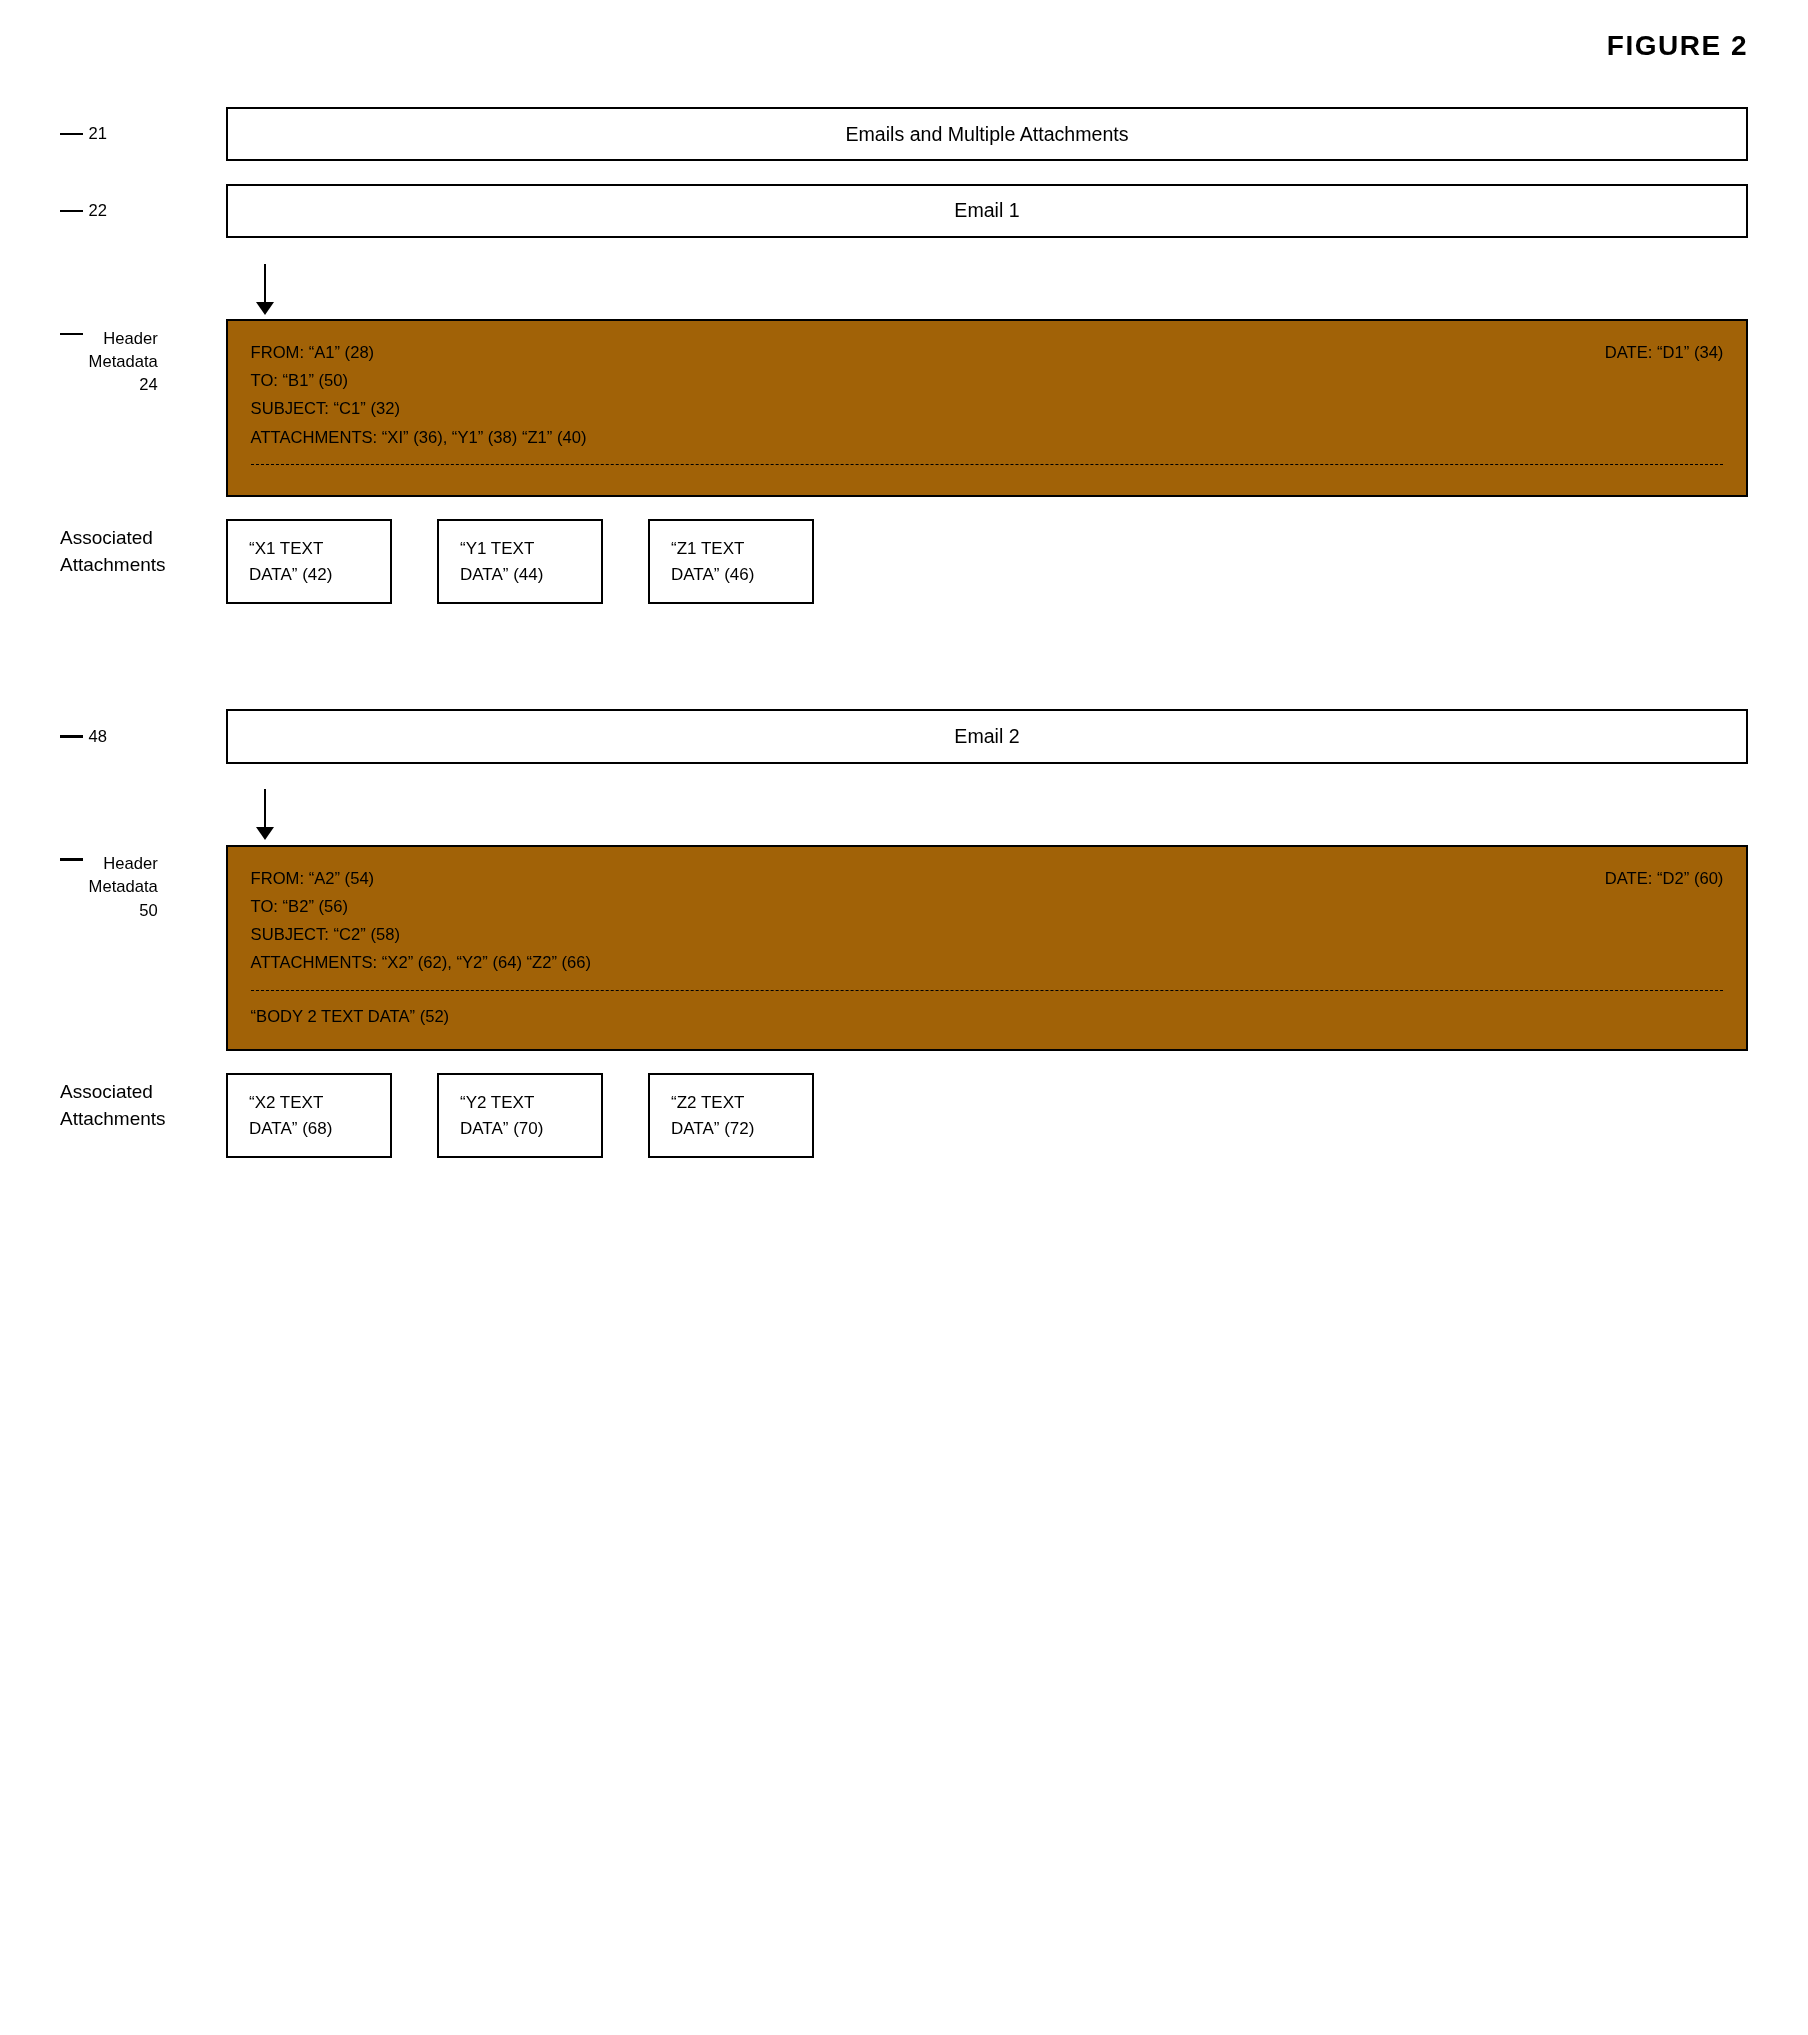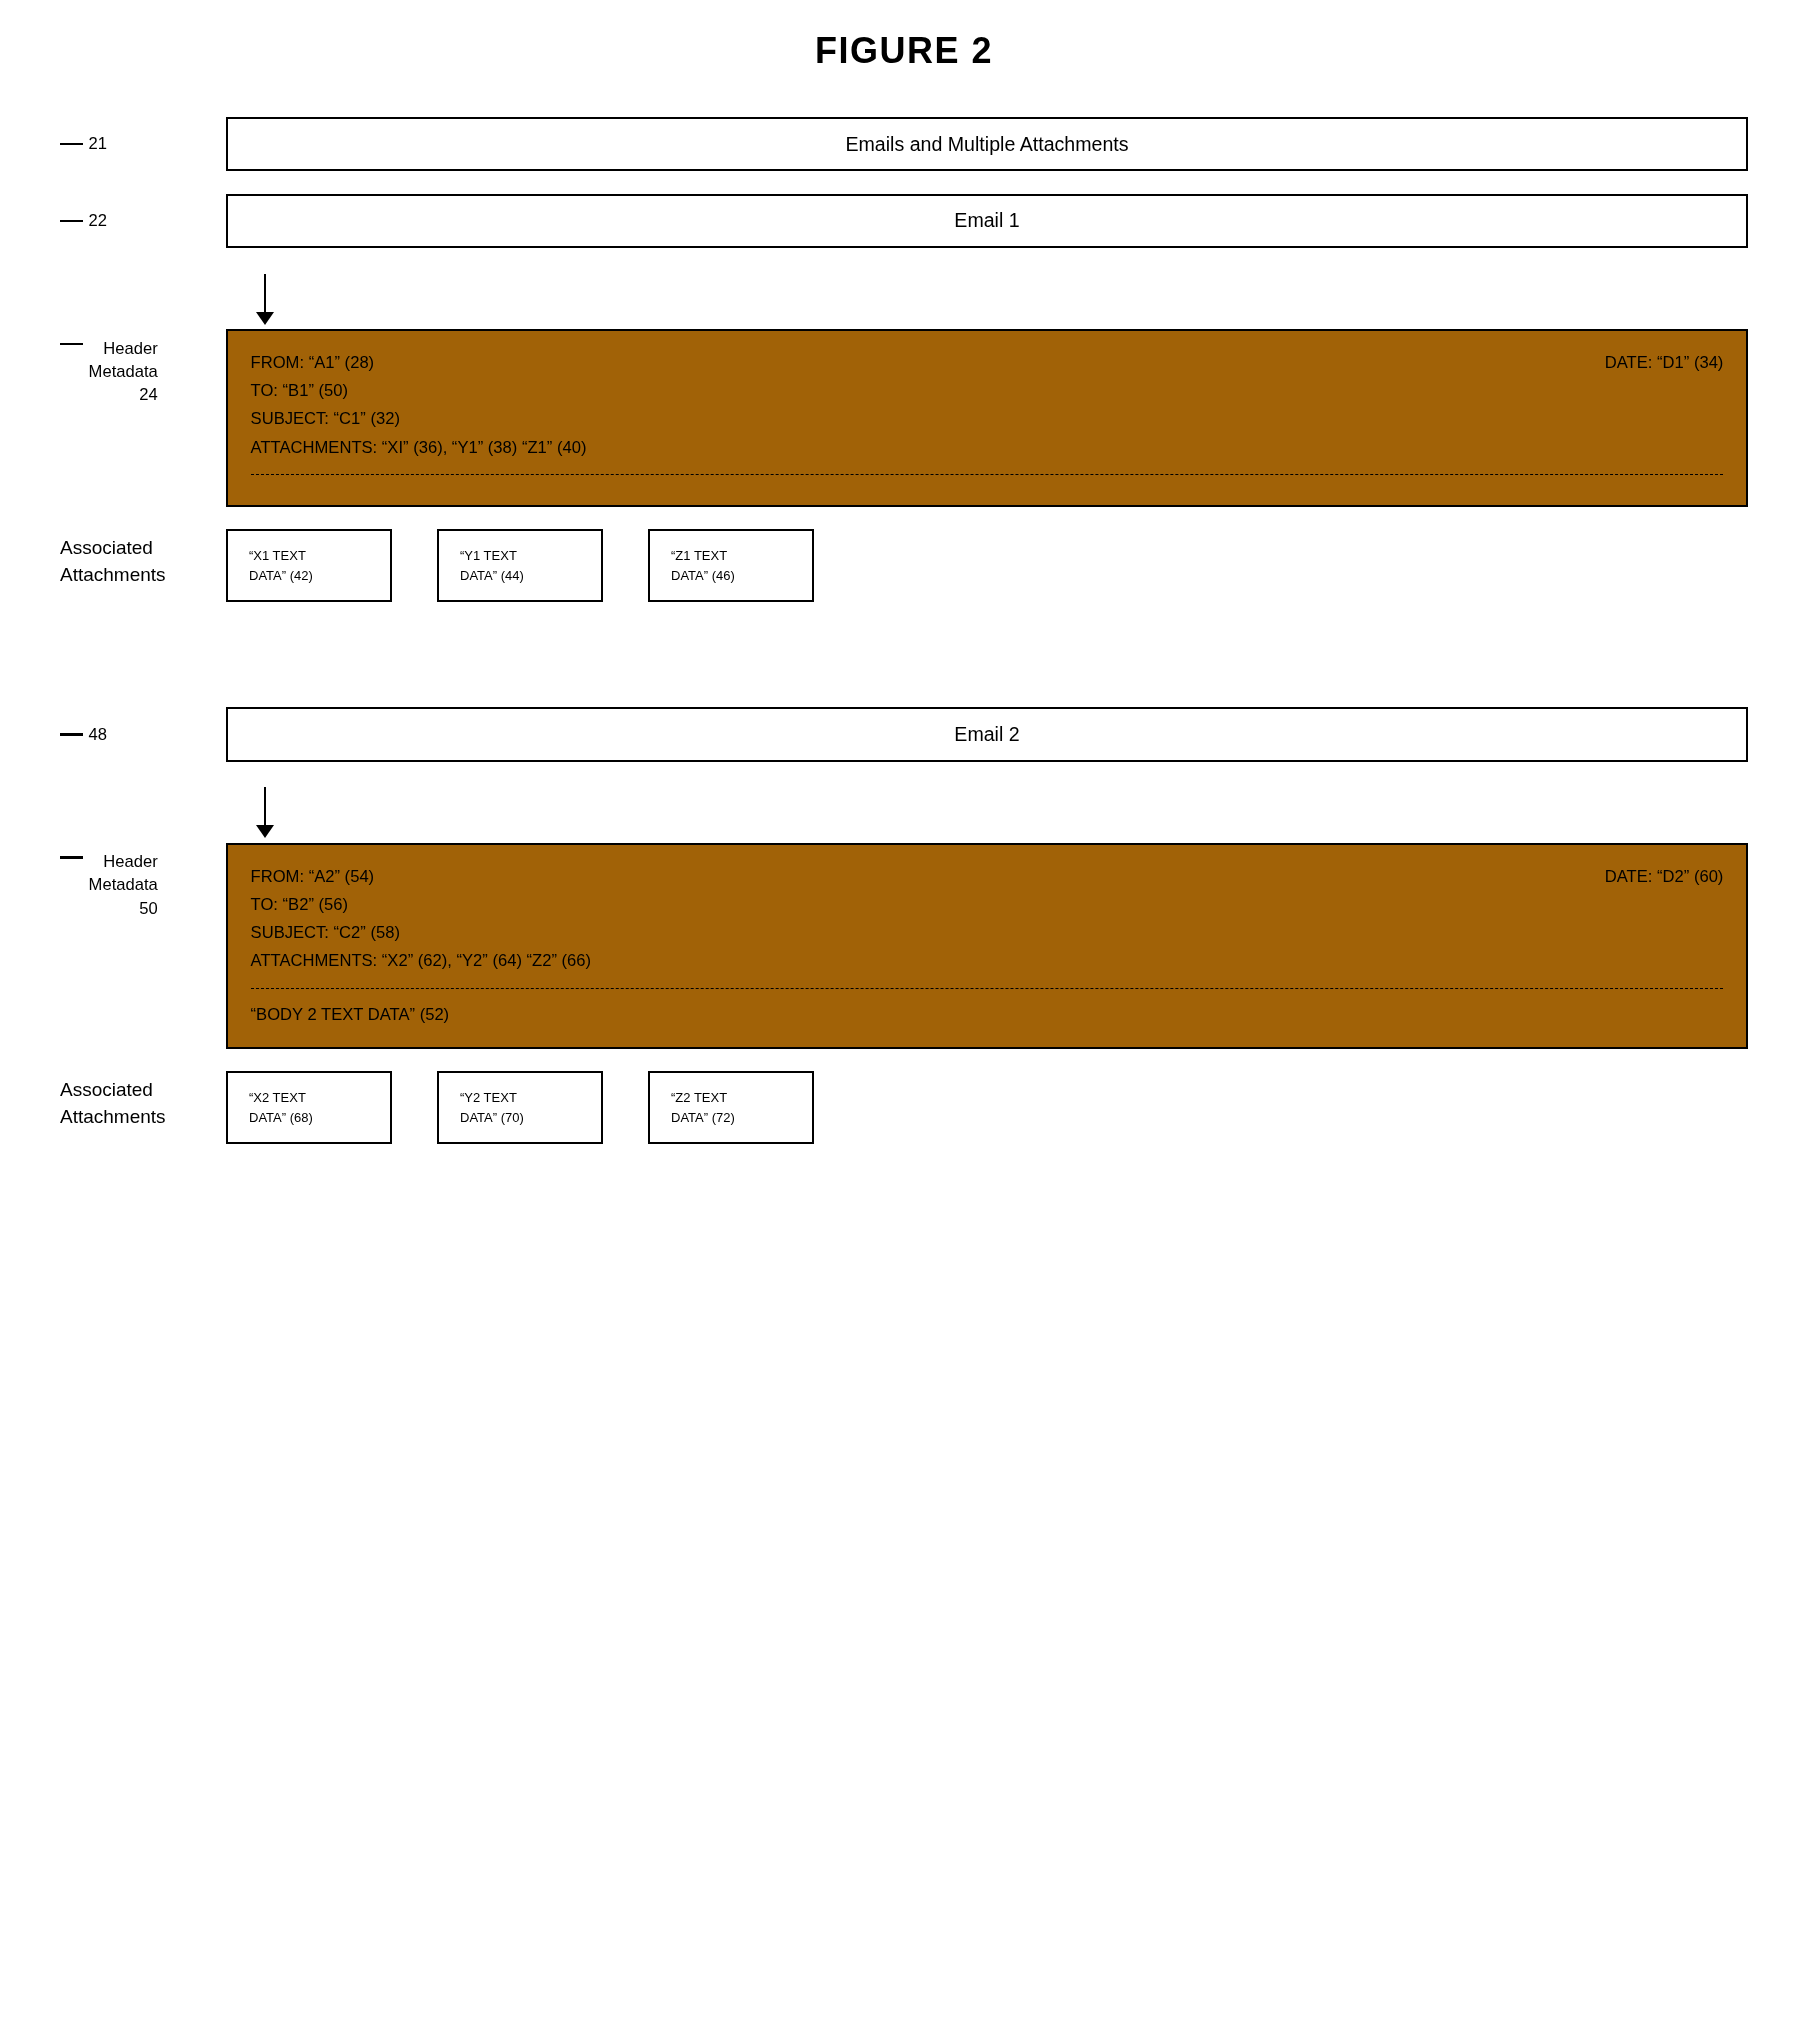--- a/index.html
+++ b/index.html
@@ -6,22 +6,22 @@
     body {
       background: #fff;
       font-family: Arial, sans-serif;
       font-size: 13.6px;
       width: 1808px;
       min-height: 2035px;
       padding: 30px 60px;
       color: #000;
     }
     .page-title {
-      text-align: center;
-      font-size: 36px;
+      text-align: right;
+      font-size: 28px;
       font-weight: bold;
       margin-bottom: 45px;
       letter-spacing: 1.5px;
     }
     .diagram {
       display: flex;
       flex-direction: column;
       align-items: flex-start;
       width: 100%;
     }
@@ -116,21 +116,21 @@
       padding-top: 6px;
     }
     .attachments-boxes {
       flex: 1;
       display: flex;
       gap: 45px;
     }
     .attachment-box {
       border: 2.3px solid #000;
       padding: 15px 21px;
-      font-size: 13px;
+      font-size: 17px;
       line-height: 1.5;
       min-width: 166px;
       background: #fff;
     }
 
     
     .section-gap { height: 45px; }
 
     
     .label-with-line {

